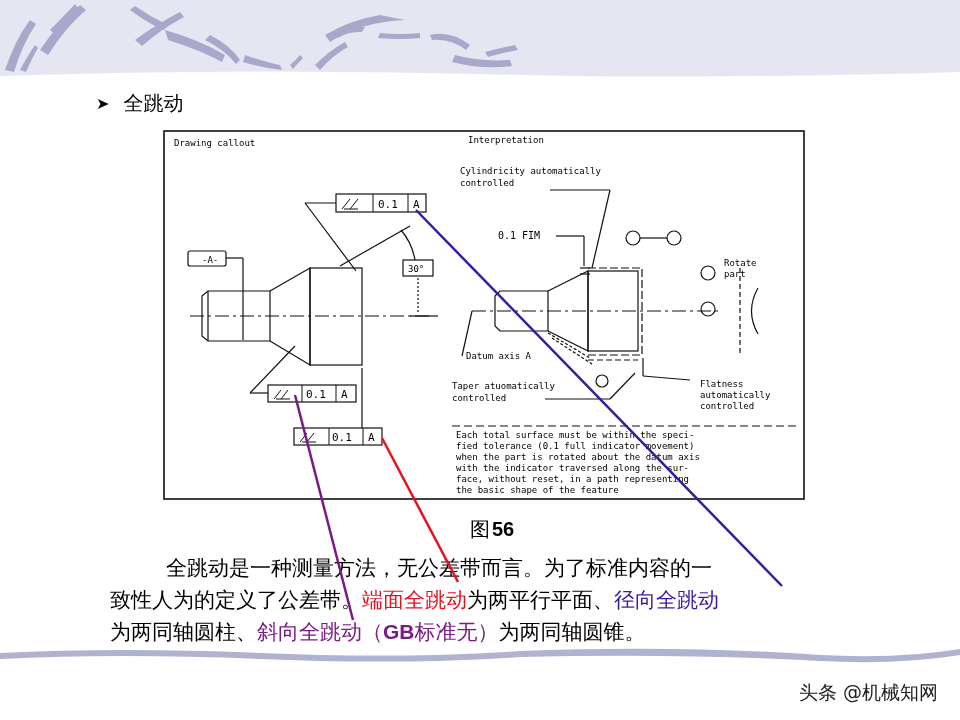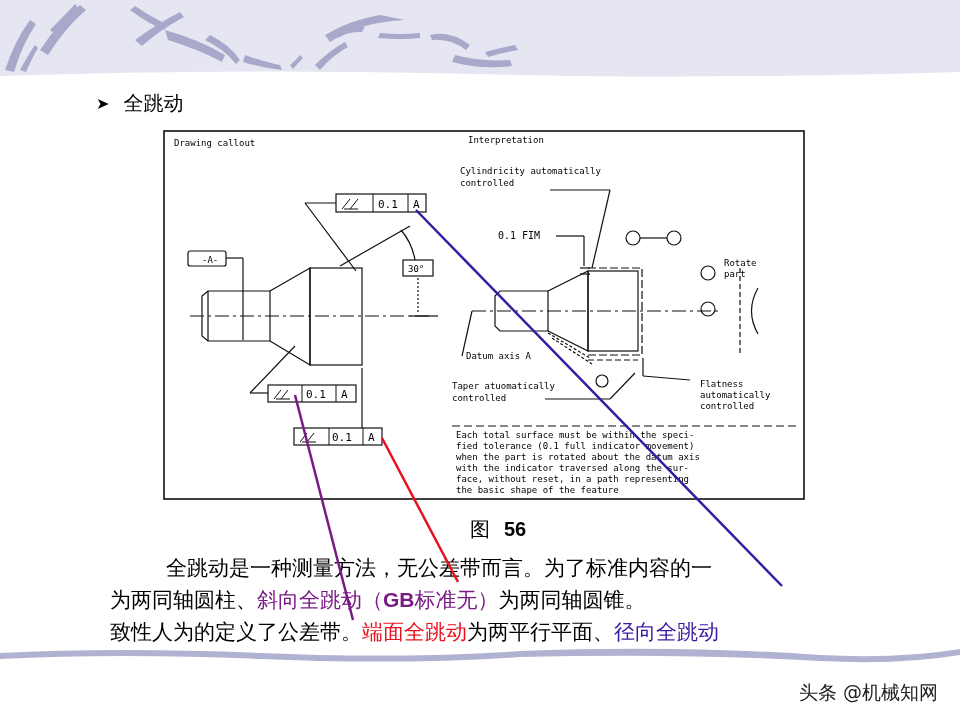--- a/index.html
+++ b/index.html
@@ -3,21 +3,21 @@
   <meta charset="utf-8">
   <style>
     html, body { margin: 0; padding: 0; }
     body { width: 960px; height: 720px; position: relative; overflow: hidden; background: #ffffff; font-family: "DejaVu Sans", sans-serif; }
     .header-band { position: absolute; left: 0; top: 0; width: 960px; height: 80px; }
     .footer-wave { position: absolute; left: 0; top: 645px; width: 960px; height: 25px; }
     .bullet-title { position: absolute; left: 96px; top: 90px; font-size: 20px; color: #000; display: flex; align-items: center; }
     .bullet-title .arrow { font-size: 16px; margin-right: 14px; }
     .figure { position: absolute; left: 160px; top: 128px; width: 650px; height: 375px; }
     .fig-caption { position: absolute; left: 470px; top: 516px; font-size: 20px; color: #000; }
-    .fig-caption .num { font-weight: bold; font-family: "Liberation Sans", sans-serif; margin-left: 14px; }
+    .fig-caption .num { font-weight: bold; font-family: "Liberation Sans", sans-serif; margin-left: 2px; }
     .body-text { position: absolute; left: 110px; top: 552px; width: 800px; font-family: "DejaVu Serif", serif; font-size: 21px; line-height: 32px; color: #000; }
     .body-text .indent { display: inline-block; width: 56px; }
     .red { color: #e8111e; }
     .blue { color: #3a1aa0; }
     .purple { color: #7a1a86; }
     .gb { font-family: "Liberation Sans", sans-serif; font-weight: bold; }
     .watermark { position: absolute; right: 22px; top: 680px; font-size: 19px; color: #222; font-family: "DejaVu Sans", sans-serif; }
     .overlay { position: absolute; left: 0; top: 0; width: 960px; height: 720px; pointer-events: none; }
     .drw text { font-family: "DejaVu Sans Mono", monospace; }
   </style>
@@ -186,24 +186,24 @@
   </g>
 </svg>
 
 <div class="fig-caption">
   <span>图</span><span class="num">56</span>
 </div>
 
 <div class="body-text">
   <div><span class="indent"></span><span>全跳动是一种测量方法，无公差带而言。为了标准内容的一</span></div>
   <div>
-    <span>为两同轴圆柱、</span><span class="purple"><span>斜向全跳动（</span><span class="gb">GB</span><span>标准无）</span></span><span>为两同轴圆锥。</span>
+    <span>致性人为的定义了公差带。</span><span class="red">端面全跳动</span><span>为两平行平面、</span><span class="blue">径向全跳动</span>
   </div>
   <div>
-    <span>致性人为的定义了公差带。</span><span class="red">端面全跳动</span><span>为两平行平面、</span><span class="blue">径向全跳动</span>
+    <span>为两同轴圆柱、</span><span class="purple"><span>斜向全跳动（</span><span class="gb">GB</span><span>标准无）</span></span><span>为两同轴圆锥。</span>
   </div>
 </div>
 
 <svg class="overlay" viewBox="0 0 960 720" width="960" height="720">
   <line x1="416" y1="210" x2="782" y2="586" stroke="#3a1aa0" stroke-width="2.5"></line>
   <line x1="382" y1="438" x2="458" y2="582" stroke="#e8111e" stroke-width="2.5"></line>
   <line x1="295" y1="395" x2="353" y2="620" stroke="#7a1a86" stroke-width="2.5"></line>
 </svg>
 
 <div class="watermark">头条 @机械知网</div>

